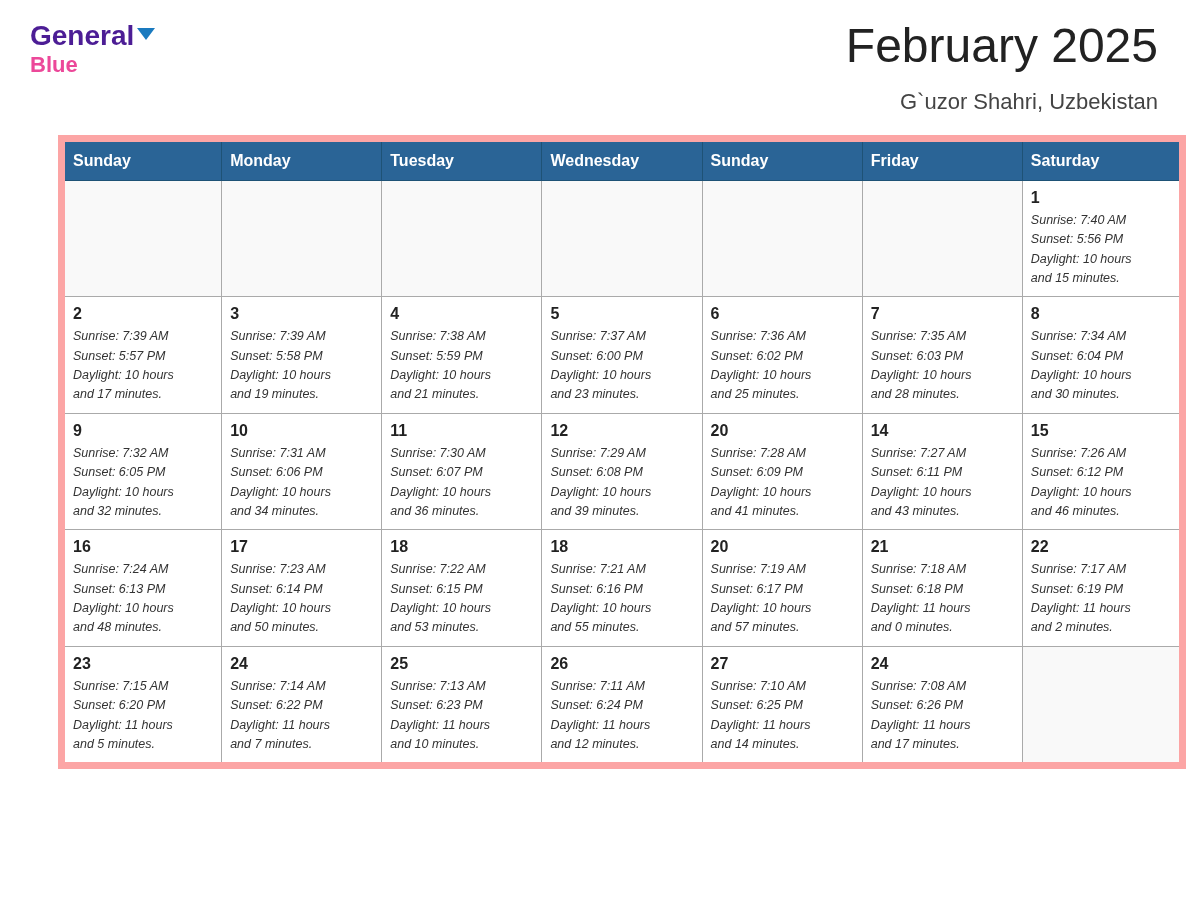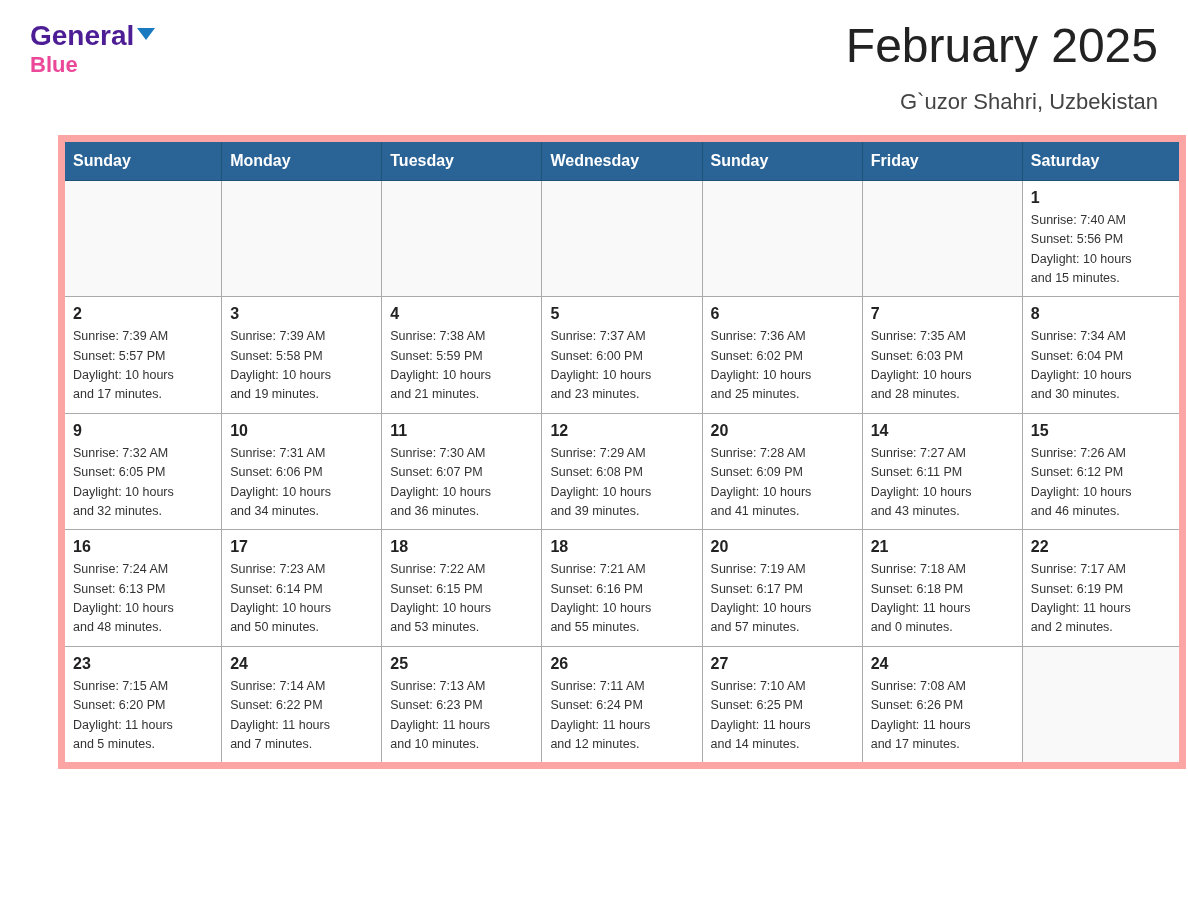--- a/index.html
+++ b/index.html
@@ -77,20 +77,21 @@
       font-size: 16px;
       font-weight: bold;
       color: #222;
       display: block;
       margin-bottom: 4px;
     }
     .day-info {
       font-size: 12.5px;
       line-height: 1.55;
       color: #333;
+      font-style: italic;
     }
     .empty-cell {
       background: #f9f9f9;
     }
     tr.week-row td {
       height: 110px;
     }
     
     .logo-triangle {
       display: inline-block;

